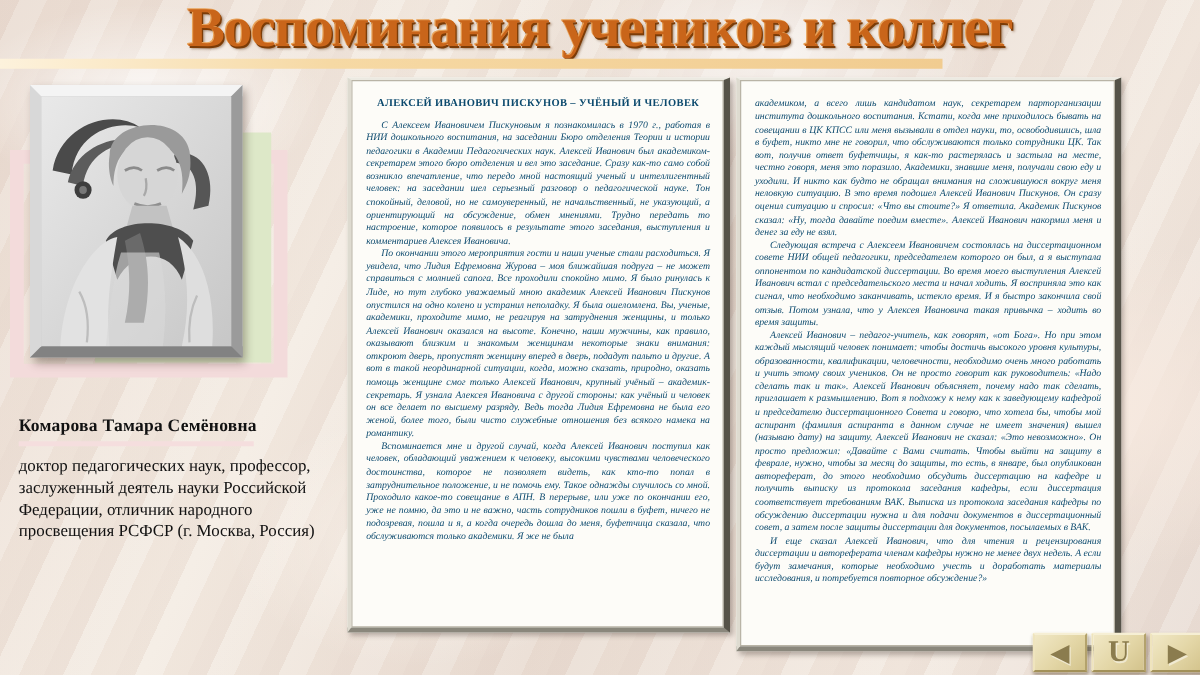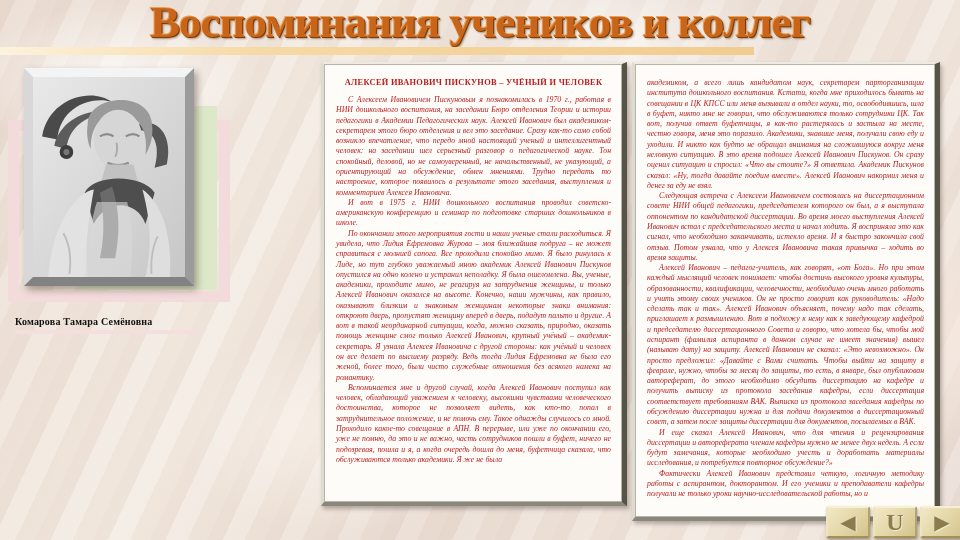--- a/index.html
+++ b/index.html
@@ -43,37 +43,36 @@
     position:absolute; left:24px; top:8px; width:170px; height:218px;
     border:9px solid;
     border-color:#f4f4f4 #9b9b9b #828282 #d8d8d8;
     background:#cfcfcf;
     box-shadow:3px 4px 7px rgba(60,40,30,.4);
   }
   .photo-frame svg{ display:block; width:100%; height:100%; }
 
   
   .caption{ position:absolute; left:15px; top:316px; width:256px; color:#111; }
-  .caption .name{ font-size:10px; font-weight:bold; letter-spacing:.2px; }
+  .caption .name{ font-size:14px; font-weight:bold; letter-spacing:.2px;margin-top:18px; }
   .caption .name-underline{ width:188px; height:4px; background:#f5dede; margin:3px 0 7px; }
   .caption .desc{ font-size:13.5px; line-height:1.28; }
 
   
   .page{
     position:absolute;
     background:#fdfcf8;
     border-top:2px solid #eceae2;
     border-left:3px solid #dedbd0;
     border-bottom:4px solid #8a877c;
     border-right:5px solid #565349;
     box-shadow:inset 0 0 0 1px #b9b4a6, 2px 3px 4px rgba(70,55,45,.35);
     padding:14px 11px 0 12px;
     overflow:hidden;
-    color:#b91c1c;
-    margin-left:43px;
+    color:#0c4a6e;
   }
   .page-left{ left:278px; top:62px; width:306px; height:444px; }
   .page-right{ left:589px; top:62px; width:308px; height:459px; }
   .page h3{
     font-size:8.4px; font-weight:bold; text-align:center;
     letter-spacing:.3px; margin-bottom:8px;
   }
   .page p{
     font-size:7.8px; line-height:1.32; text-align:justify;
     text-indent:12px; margin:0;font-style:italic;
@@ -143,36 +142,35 @@
       <path d="M34,128 C36,108 38,92 42,80 L62,80 C66,96 66,112 64,128 Z" fill="#d8d8d8" opacity=".6"></path>
       <path d="M20,100 q6,10 4,26" stroke="#bdbdbd" stroke-width="1.2" fill="none"></path>
       <path d="M82,102 q-5,10 -4,24" stroke="#bdbdbd" stroke-width="1.2" fill="none"></path>
     </svg>
   </div>
 </div>
 
 <div class="caption">
   <div class="name">Комарова Тамара  Семёновна</div>
   <div class="name-underline"></div>
+  <div class="desc">доктор педагогических наук, профессор, заслуженный деятель науки Российской Федерации, отличник народного просвещения РСФСР (г. Москва, Россия)</div>
 </div>
 
 <div class="page page-left">
   <h3>АЛЕКСЕЙ ИВАНОВИЧ ПИСКУНОВ – УЧЁНЫЙ И ЧЕЛОВЕК</h3>
   <p>С Алексеем Ивановичем Пискуновым я познакомилась в 1970 г., работая в НИИ дошкольного воспитания, на заседании Бюро отделения Теории и истории педагогики в Академии Педагогических наук. Алексей Иванович был академиком-секретарем этого бюро отделения и вел это заседание. Сразу как-то само собой возникло впечатление, что передо мной настоящий ученый и интеллигентный человек: на заседании шел серьезный разговор о педагогической науке. Тон спокойный, деловой, но не самоуверенный, не начальственный, не указующий, а ориентирующий на обсуждение, обмен мнениями. Трудно передать то настроение, которое появилось в результате этого заседания, выступления и комментариев Алексея Ивановича.</p>
-  <p>И вот в 1975 г. НИИ дошкольного воспитания проводил советско-американскую конференцию и семинар по подготовке старших дошкольников в школе.</p>
   <p>По окончании этого мероприятия гости и наши ученые стали расходиться. Я увидела, что Лидия Ефремовна Журова – моя ближайшая подруга – не может справиться с молнией сапога. Все проходили спокойно мимо. Я было ринулась к Лиде, но тут глубоко уважаемый мною академик Алексей Иванович Пискунов опустился на одно колено и устранил неполадку. Я была ошеломлена. Вы, ученые, академики, проходите мимо, не реагируя на затруднения женщины, и только Алексей Иванович оказался на высоте. Конечно, наши мужчины, как правило, оказывают близким и знакомым женщинам некоторые знаки внимания: откроют дверь, пропустят женщину вперед в дверь, подадут пальто и другие. А вот в такой неординарной ситуации, когда, можно сказать, природно, оказать помощь женщине смог только Алексей Иванович, крупный учёный – академик-секретарь. Я узнала Алексея Ивановича с другой стороны: как учёный и человек он все делает по высшему разряду. Ведь тогда Лидия Ефремовна не была его женой, более того, были чисто служебные отношения без всякого намека на романтику.</p>
   <p>Вспоминается мне и другой случай, когда Алексей Иванович поступил как человек, обладающий уважением к человеку, высокими чувствами человеческого достоинства, которое не позволяет видеть, как кто-то попал в затруднительное положение, и не помочь ему. Такое однажды случилось со мной. Проходило какое-то совещание в АПН. В перерыве, или уже по окончании его, уже не помню, да это и не важно, часть сотрудников пошли в буфет, ничего не подозревая, пошла и я, а когда очередь дошла до меня, буфетчица сказала, что обслуживаются только академики. Я же не была</p>
 </div>
 
 <div class="page page-right">
   <p class="noindent">академиком, а всего лишь кандидатом наук, секретарем парторганизации института дошкольного воспитания. Кстати, когда мне приходилось бывать на совещании в ЦК КПСС или меня вызывали в отдел науки, то, освободившись, шла в буфет, никто мне не говорил, что обслуживаются только сотрудники ЦК. Так вот, получив ответ буфетчицы, я как-то растерялась и застыла на месте, честно говоря, меня это поразило. Академики, знавшие меня, получали свою еду и уходили. И никто как будто не обращал внимания на сложившуюся вокруг меня неловкую ситуацию. В это время подошел Алексей Иванович Пискунов. Он сразу оценил ситуацию и спросил: «Что вы стоите?» Я ответила. Академик Пискунов сказал: «Ну, тогда давайте поедим вместе». Алексей Иванович накормил меня и денег за еду не взял.</p>
   <p>Следующая встреча с Алексеем Ивановичем состоялась на диссертационном совете НИИ общей педагогики, председателем которого он был, а я выступала оппонентом по кандидатской диссертации. Во время моего выступления Алексей Иванович встал с председательского места и начал ходить. Я восприняла это как сигнал, что необходимо заканчивать, истекло время. И я быстро закончила свой отзыв. Потом узнала, что у Алексея Ивановича такая привычка – ходить во время защиты.</p>
   <p>Алексей Иванович – педагог-учитель, как говорят, «от Бога». Но при этом каждый мыслящий человек понимает: чтобы достичь высокого уровня культуры, образованности, квалификации, человечности, необходимо очень много работать и учить этому своих учеников. Он не просто говорит как руководитель: «Надо сделать так и так». Алексей Иванович объясняет, почему надо так сделать, приглашает к размышлению. Вот я подхожу к нему как к заведующему кафедрой и председателю диссертационного Совета и говорю, что хотела бы, чтобы мой аспирант (фамилия аспиранта в данном случае не имеет значения) вышел (называю дату) на защиту. Алексей Иванович не сказал: «Это невозможно». Он просто предложил: «Давайте с Вами считать. Чтобы выйти на защиту в феврале, нужно, чтобы за месяц до защиты, то есть, в январе, был опубликован автореферат, до этого необходимо обсудить диссертацию на кафедре и получить выписку из протокола заседания кафедры, если диссертация соответствует требованиям ВАК. Выписка из протокола заседания кафедры по обсуждению диссертации нужна и для подачи документов в диссертационный совет, а затем после защиты диссертации для документов, посылаемых в ВАК.</p>
   <p>И еще сказал Алексей Иванович, что для чтения и рецензирования диссертации и автореферата членам кафедры нужно не менее двух недель. А если будут замечания, которые необходимо учесть и доработать материалы исследования, и потребуется повторное обсуждение?»</p>
-  <p>Фактически Алексей Иванович представил четкую, логичную методику работы с аспирантом, докторантом. И его ученики и преподаватели кафедры получали не только уроки научно-исследовательской работы, но и</p>
 </div>
 
 <div class="nav-btn btn-back">
   <span class="glyph">◀</span>
 </div>
 <div class="nav-btn btn-home">
   <span class="glyph">U</span>
 </div>
 <div class="nav-btn btn-forward">
   <span class="glyph">▶</span>

